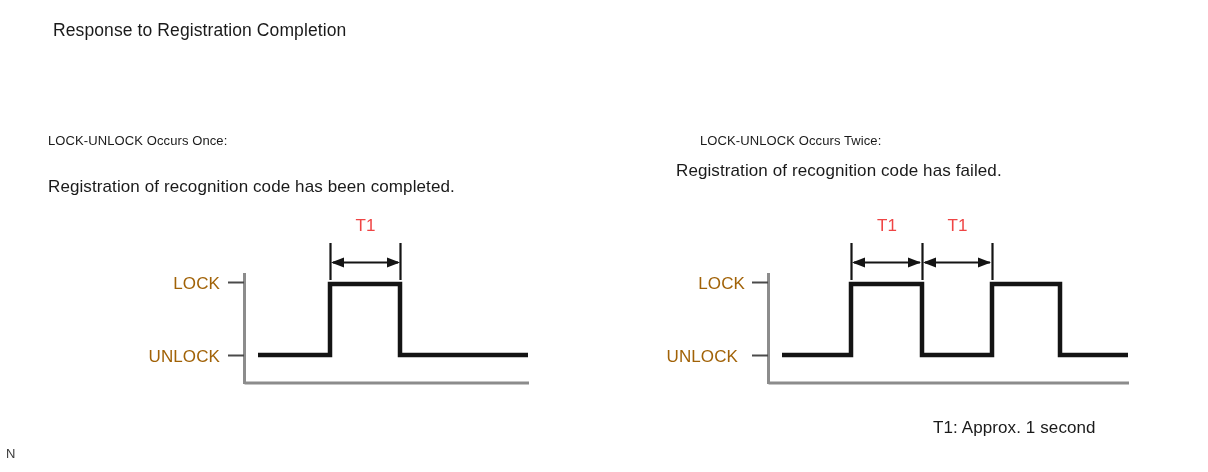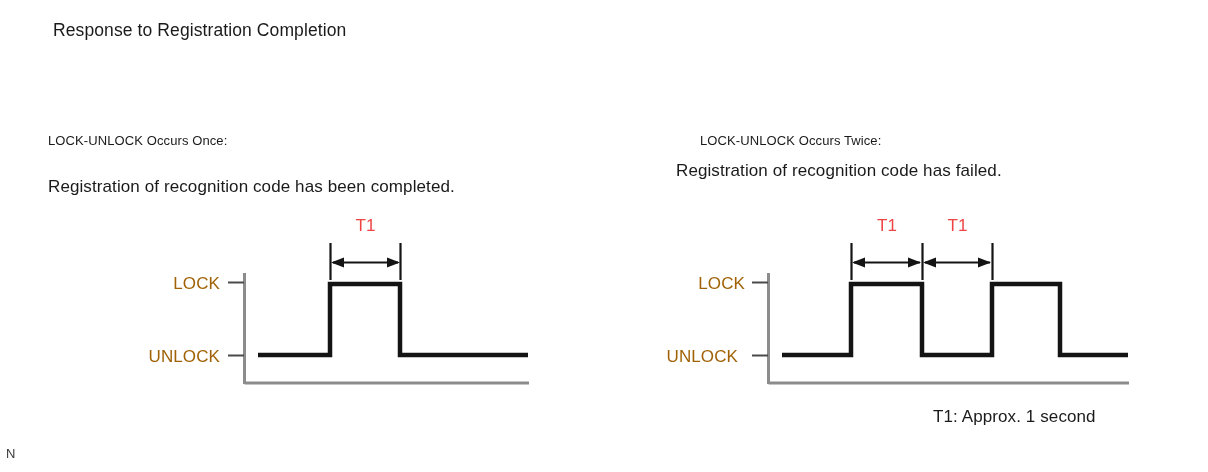--- a/index.html
+++ b/index.html
@@ -44,21 +44,21 @@
     font-size: 17px;
     letter-spacing: 0.1px;
   }
   #heading-left   { left: 48px;  top: 106px; }
   #desc-left      { left: 48px;  top: 162px; margin-top: 16px; }
   #heading-right  { left: 700px; top: 106px; }
   #desc-right     { left: 676px; top: 162px; text-align: right; }
 
   #t1-note {
     left: 933px;
-    top: 408px;
+    top: 419px;
     font-size: 17px;
     letter-spacing: 0.1px;
   }
   #page-mark {
     left: 6px;
     top: 447px;
     font-size: 13px;
     color: #3a3a3a;
   }
 

